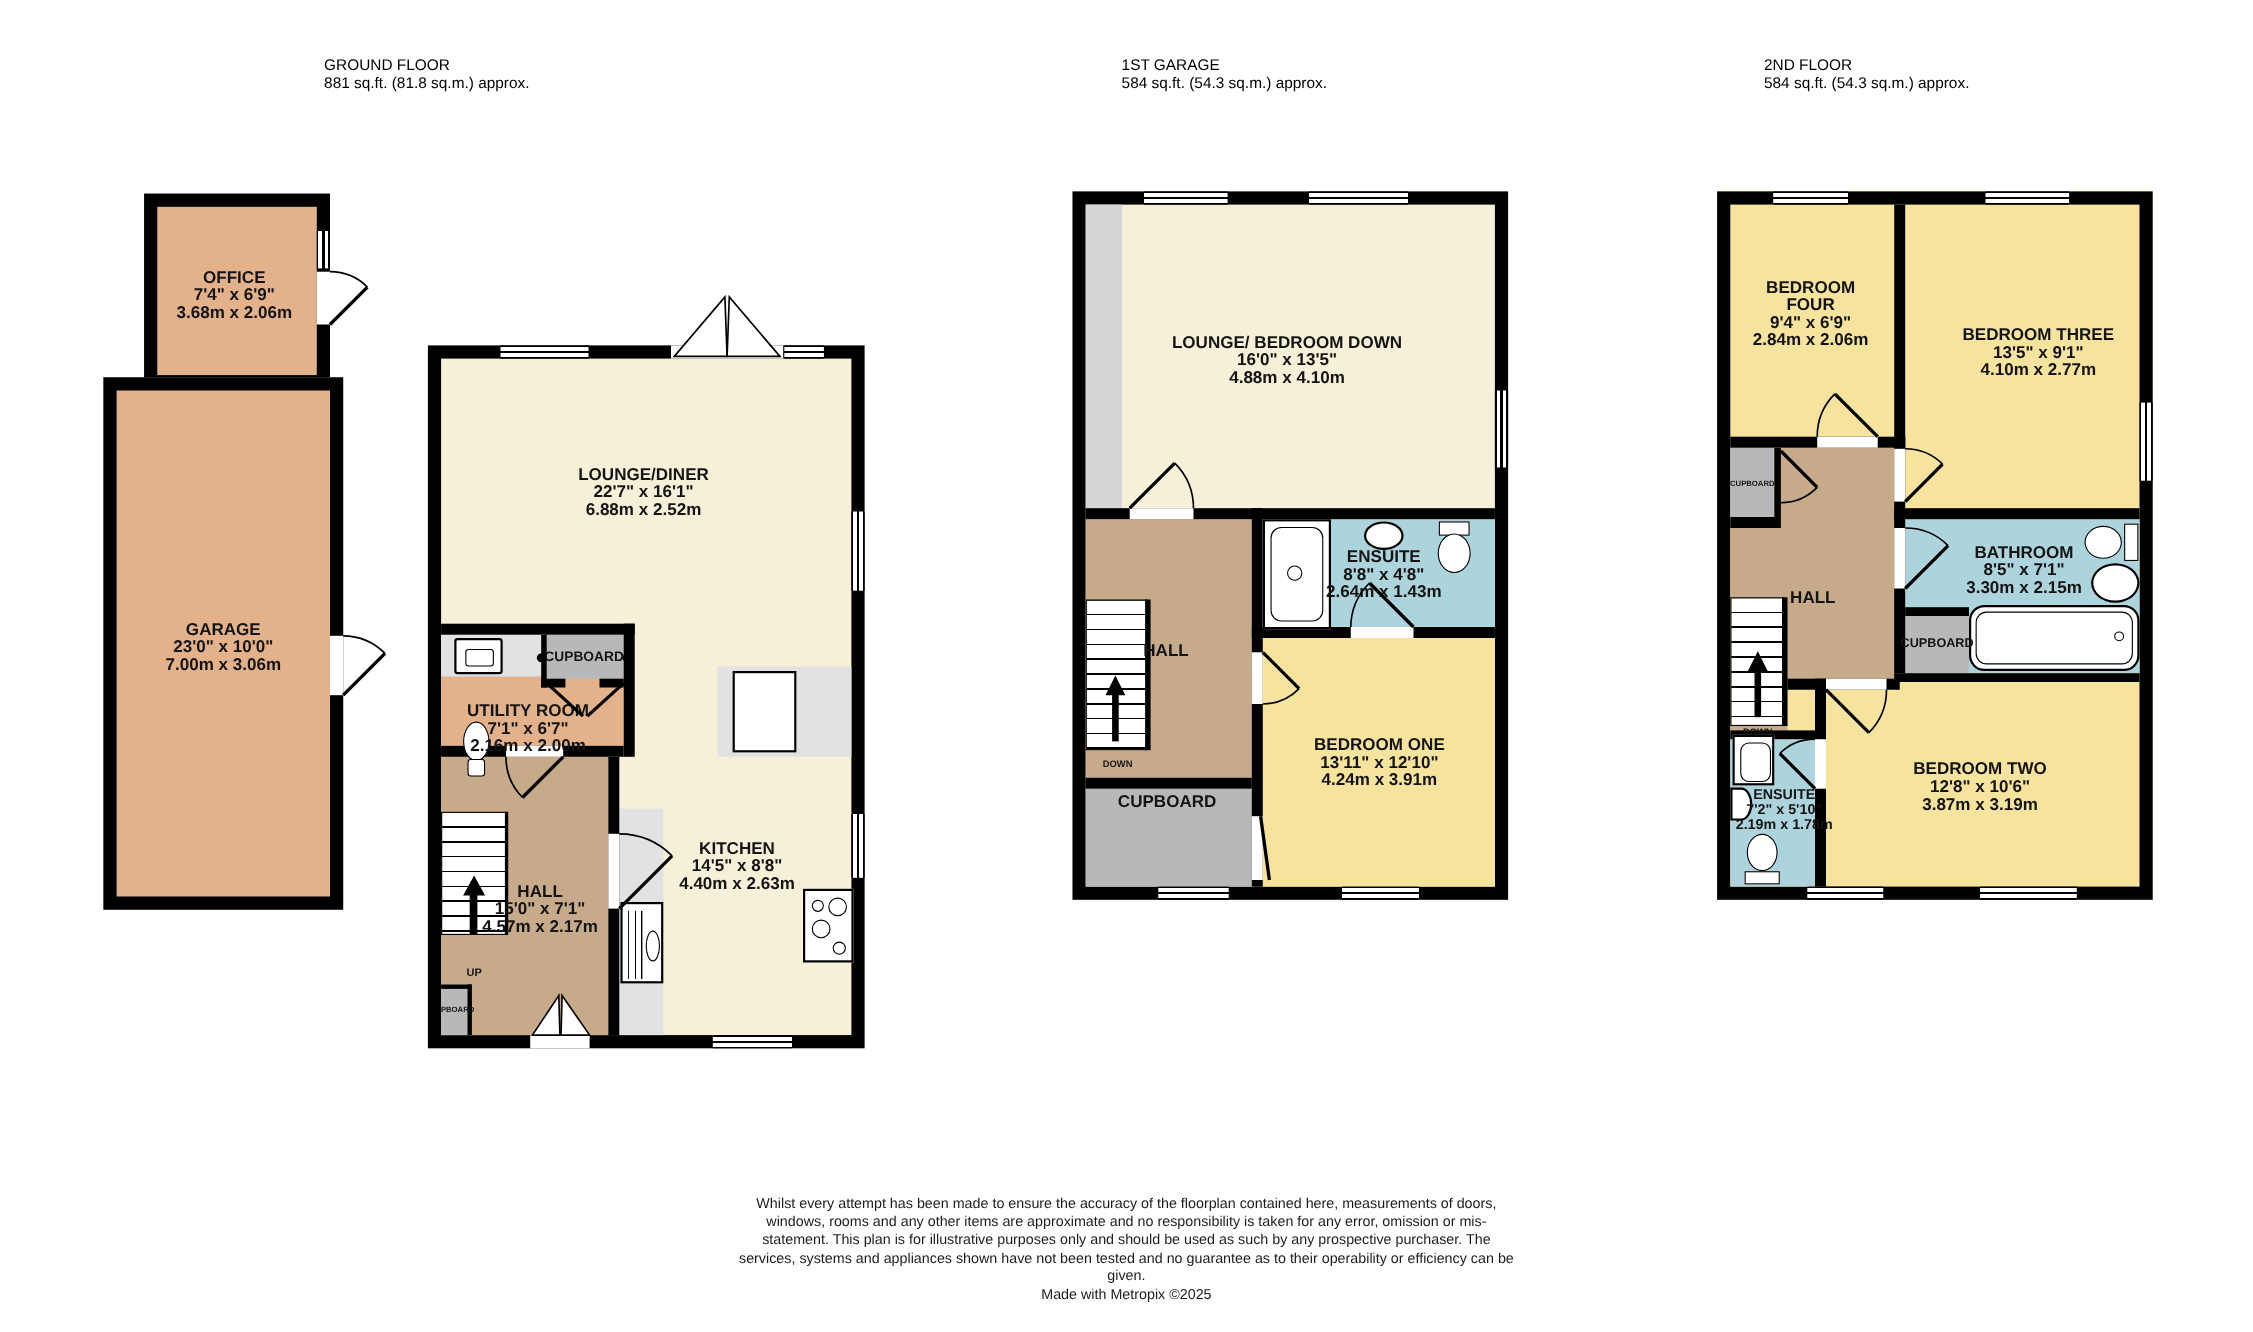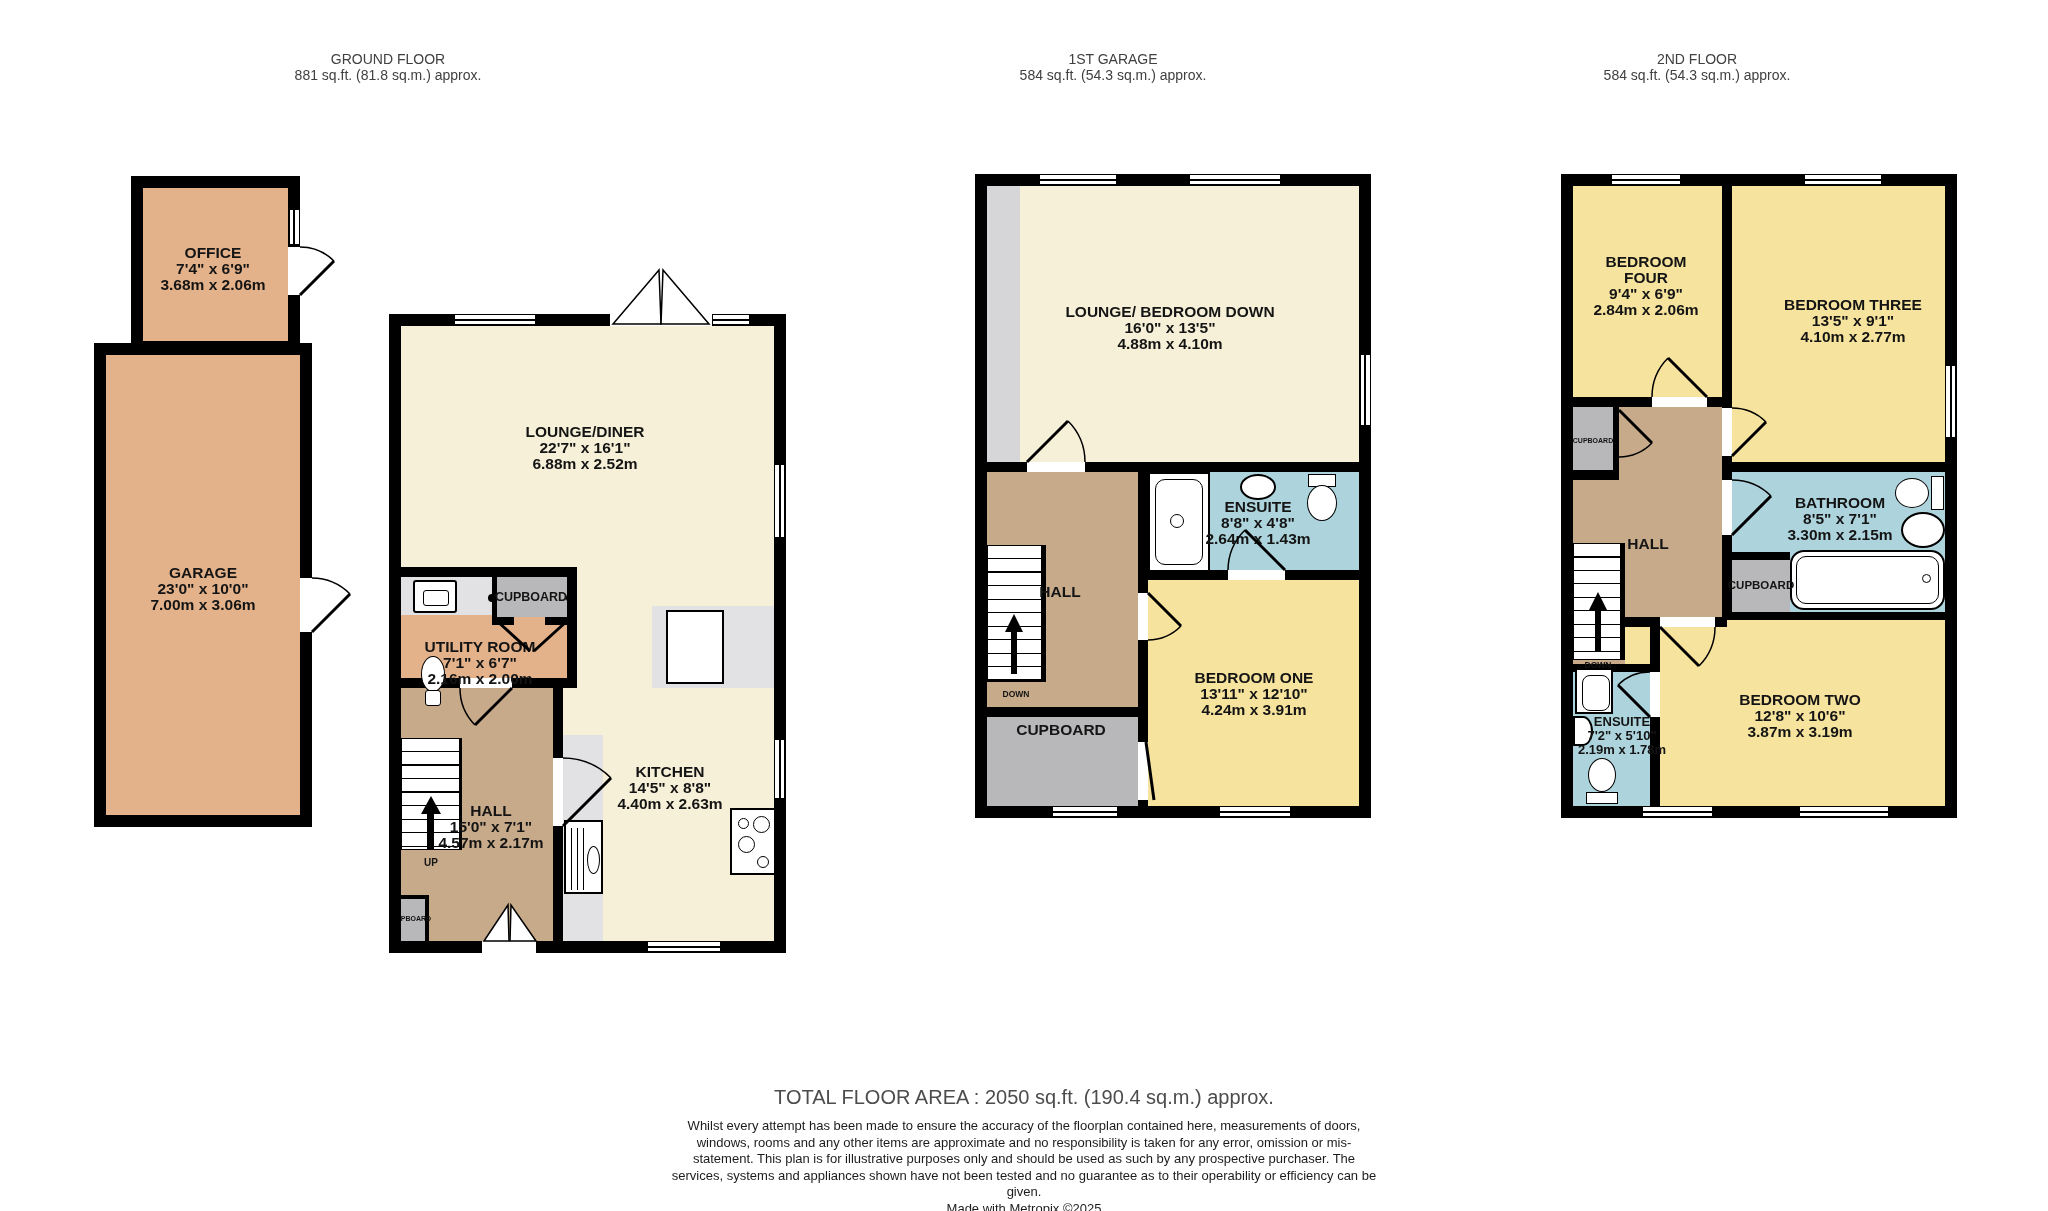--- a/index.html
+++ b/index.html
@@ -11,21 +11,21 @@
   .gap{position:absolute;background:#fff}
   .winh{position:absolute;background:linear-gradient(to bottom,#000 0 1.5px,#fff 1.5px 41%,#000 41% 59%,#fff 59% calc(100% - 1.5px),#000 calc(100% - 1.5px))}
   .winv{position:absolute;background:linear-gradient(to right,#000 0 1.5px,#fff 1.5px 41%,#000 41% 59%,#fff 59% calc(100% - 1.5px),#000 calc(100% - 1.5px))}
   .lbl{position:absolute;transform:translateX(-50%);text-align:center;font-weight:bold;font-size:15.5px;line-height:16px;color:#141414;white-space:nowrap}
   .s13{font-size:13px;line-height:14px}
   .s12{font-size:12.5px;line-height:13px}
   .s11{font-size:11.5px;line-height:12px}
   .s10{font-size:10px;line-height:10px}
   .s8{font-size:8.5px;line-height:9px}
   .s7{font-size:7px;line-height:7px}
-  .hdr{position:absolute;transform:translateX(-50%);text-align:center;font-size:14px;line-height:15.5px;color:#404040;white-space:nowrap}
+  .hdr{position:absolute;transform:translateX(-50%);font-size:14px;line-height:15.5px;color:#000000;white-space:nowrap}
   .stairs{position:absolute;box-sizing:border-box;border:1.5px solid #000;background:repeating-linear-gradient(to bottom,#fff 0 12px,#000 12px 13.5px)}
   .fx{position:absolute;background:#fff;border:2px solid #000;box-sizing:border-box}
   .fxi{position:absolute;border:1.5px solid #000;box-sizing:border-box;background:#fff}
   .overlay{position:absolute;left:0;top:0;pointer-events:none}
   .footer{position:absolute;left:50%;transform:translateX(-50%);top:1086px;width:800px;text-align:center}
   .footer .t{font-size:20px;color:#4c4c4c;margin-bottom:9px}
   .footer .d{font-size:13px;line-height:16.5px;color:#1c1c1c;width:710px;margin:0 auto}
   .footer .c{font-size:13px;line-height:16.5px;color:#1c1c1c}
 </style>
 </head>
@@ -125,21 +125,21 @@
   <div class="lbl" style="left:670px;top:764px">
     <div>KITCHEN</div>
     <div>14'5" x 8'8"</div>
     <div>4.40m x 2.63m</div>
   </div>
   <div class="lbl" style="left:491px;top:803px">
     <div>HALL</div>
     <div>15'0" x 7'1"</div>
     <div>4.57m x 2.17m</div>
   </div>
-  <div class="lbl s10" style="left:431px;top:858px">UP</div>
+  <div class="lbl s10" style="left:431px;top:880px">UP</div>
   <div class="lbl s7" style="left:416px;top:915px">PBOARD</div>
 
   <div class="shell" style="left:975px;top:174px;width:396px;height:644px;background:#f7f0d8"></div>
   <div class="fill" style="left:987px;top:186px;width:33px;height:276px;background:#d6d6d8"></div>
   <div class="fill" style="left:1210px;top:472px;width:149px;height:105px;background:#add4dc"></div>
   <div class="fill" style="left:987px;top:472px;width:151px;height:235px;background:#c6aa8a"></div>
   <div class="fill" style="left:987px;top:717px;width:151px;height:89px;background:#b8b8ba"></div>
   <div class="fill" style="left:1148px;top:580px;width:211px;height:226px;background:#f6e39e"></div>
 
   <div class="wall" style="left:987px;top:462px;width:372px;height:10px"></div>
@@ -317,18 +317,17 @@
       <rect x="427" y="812" width="7" height="38"></rect>
       <path d="M421,814 L441,814 L431,796 Z"></path>
       <rect x="1011" y="630" width="6" height="44"></rect>
       <path d="M1005,632 L1023,632 L1014,614 Z"></path>
       <rect x="1595" y="608" width="6" height="44"></rect>
       <path d="M1589,610 L1607,610 L1598,592 Z"></path>
     </g>
   </svg>
 
   <div class="footer">
-    <div class="t">TOTAL FLOOR AREA : 2050 sq.ft. (190.4 sq.m.) approx.</div>
     <div class="d">Whilst every attempt has been made to ensure the accuracy of the floorplan contained here, measurements of doors, windows, rooms and any other items are approximate and no responsibility is taken for any error, omission or mis-statement. This plan is for illustrative purposes only and should be used as such by any prospective purchaser. The services, systems and appliances shown have not been tested and no guarantee as to their operability or efficiency can be given.</div>
     <div class="c">Made with Metropix ©2025</div>
   </div>
 
 </div>
 
 </body></html>

